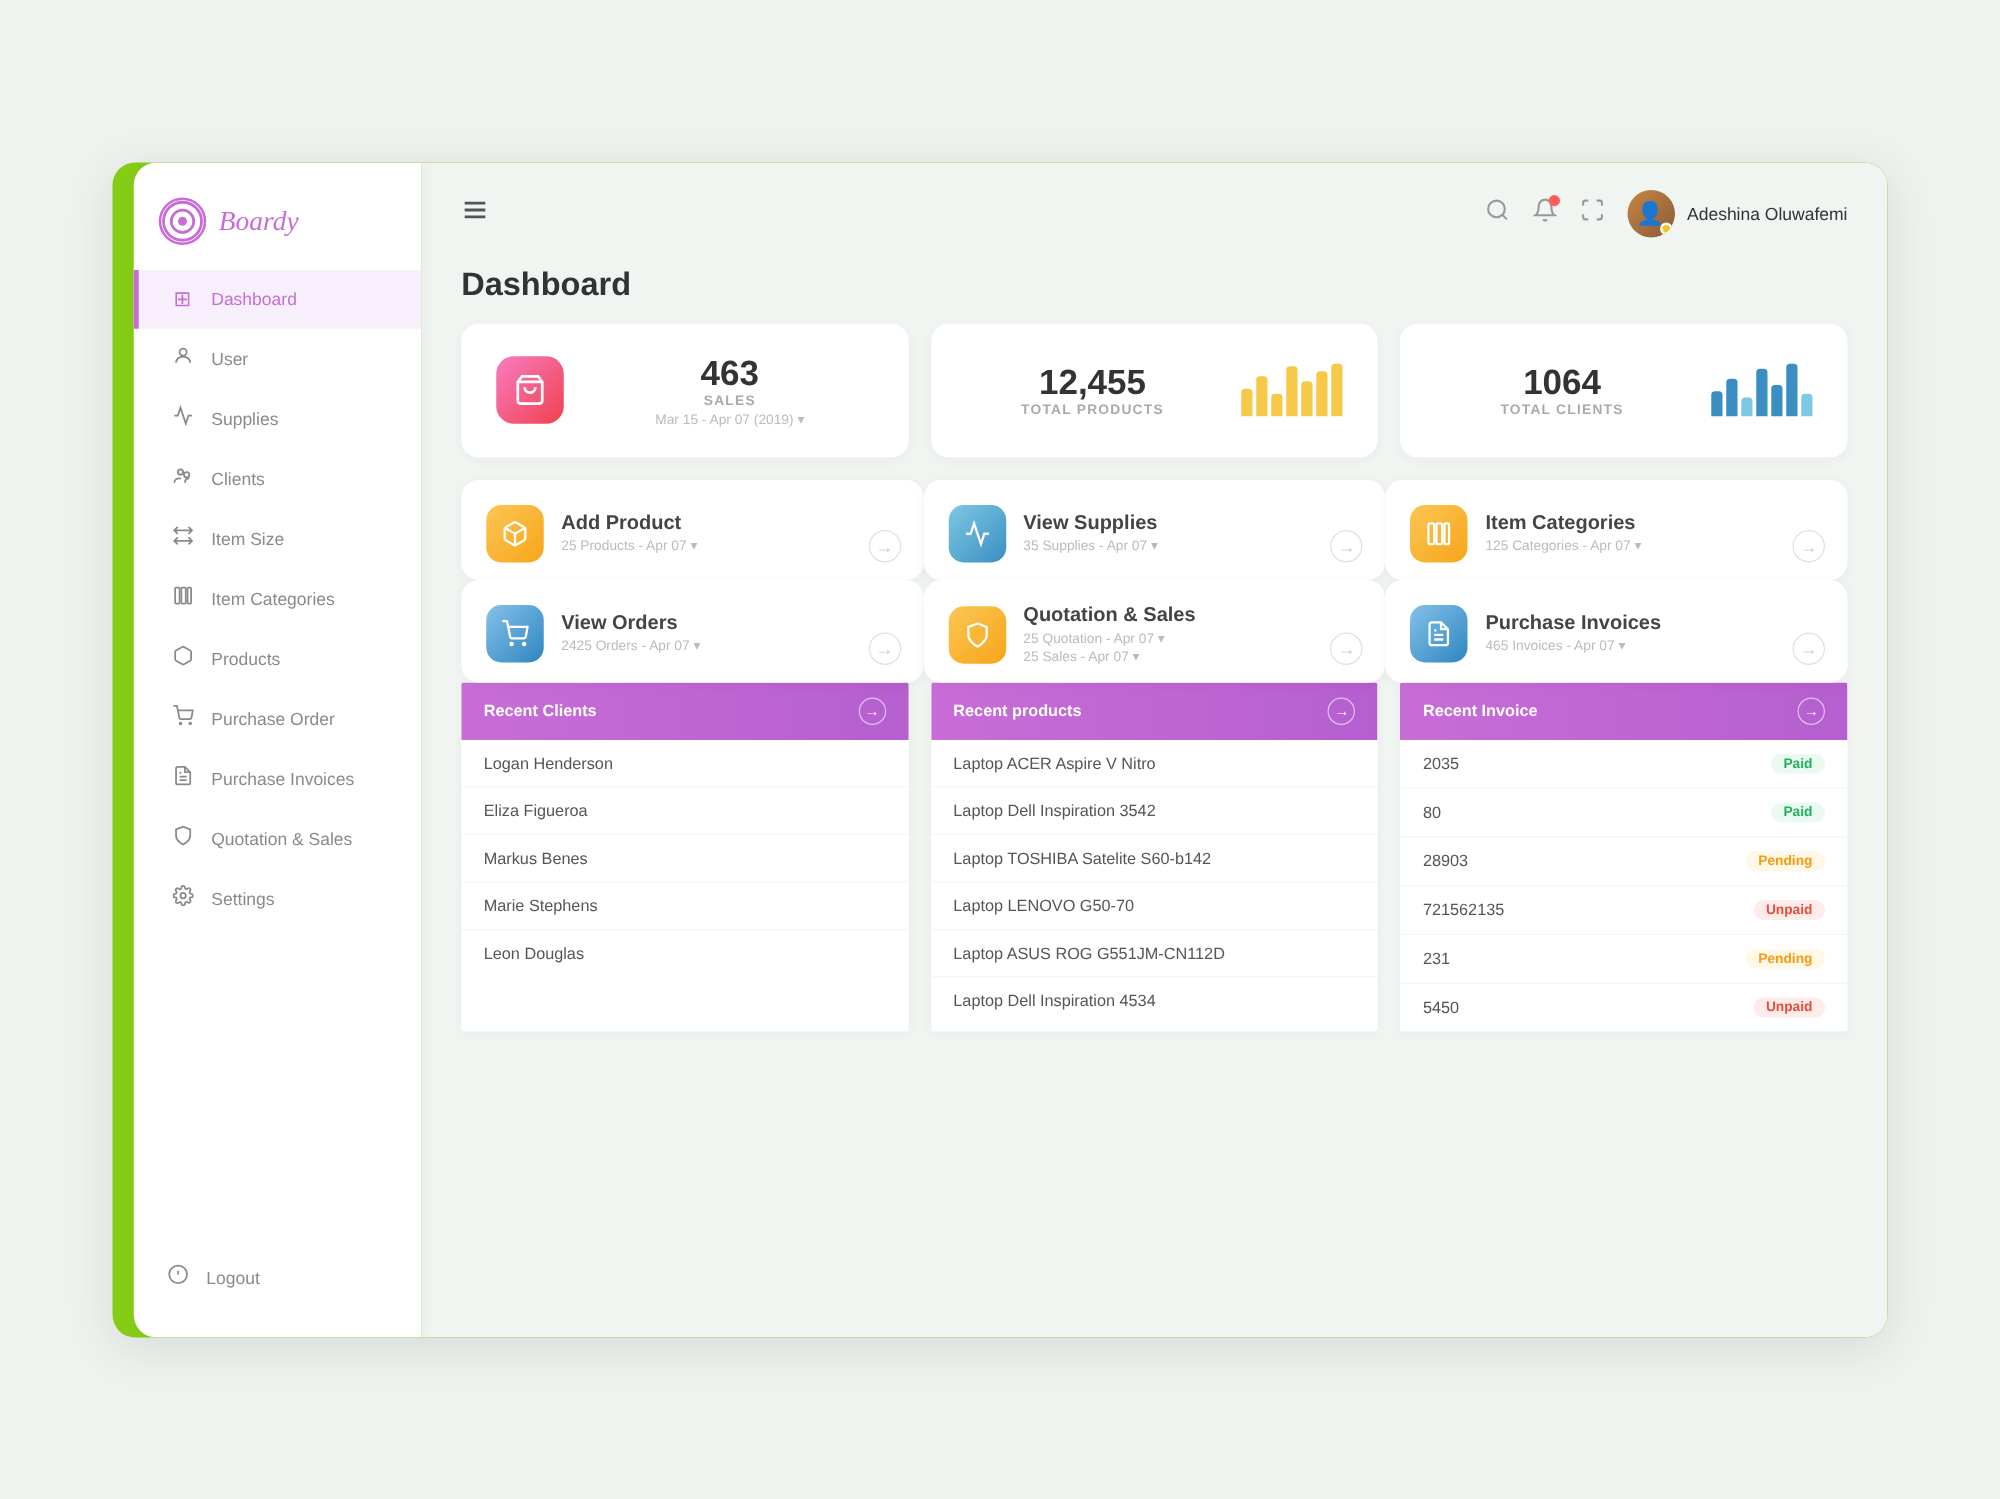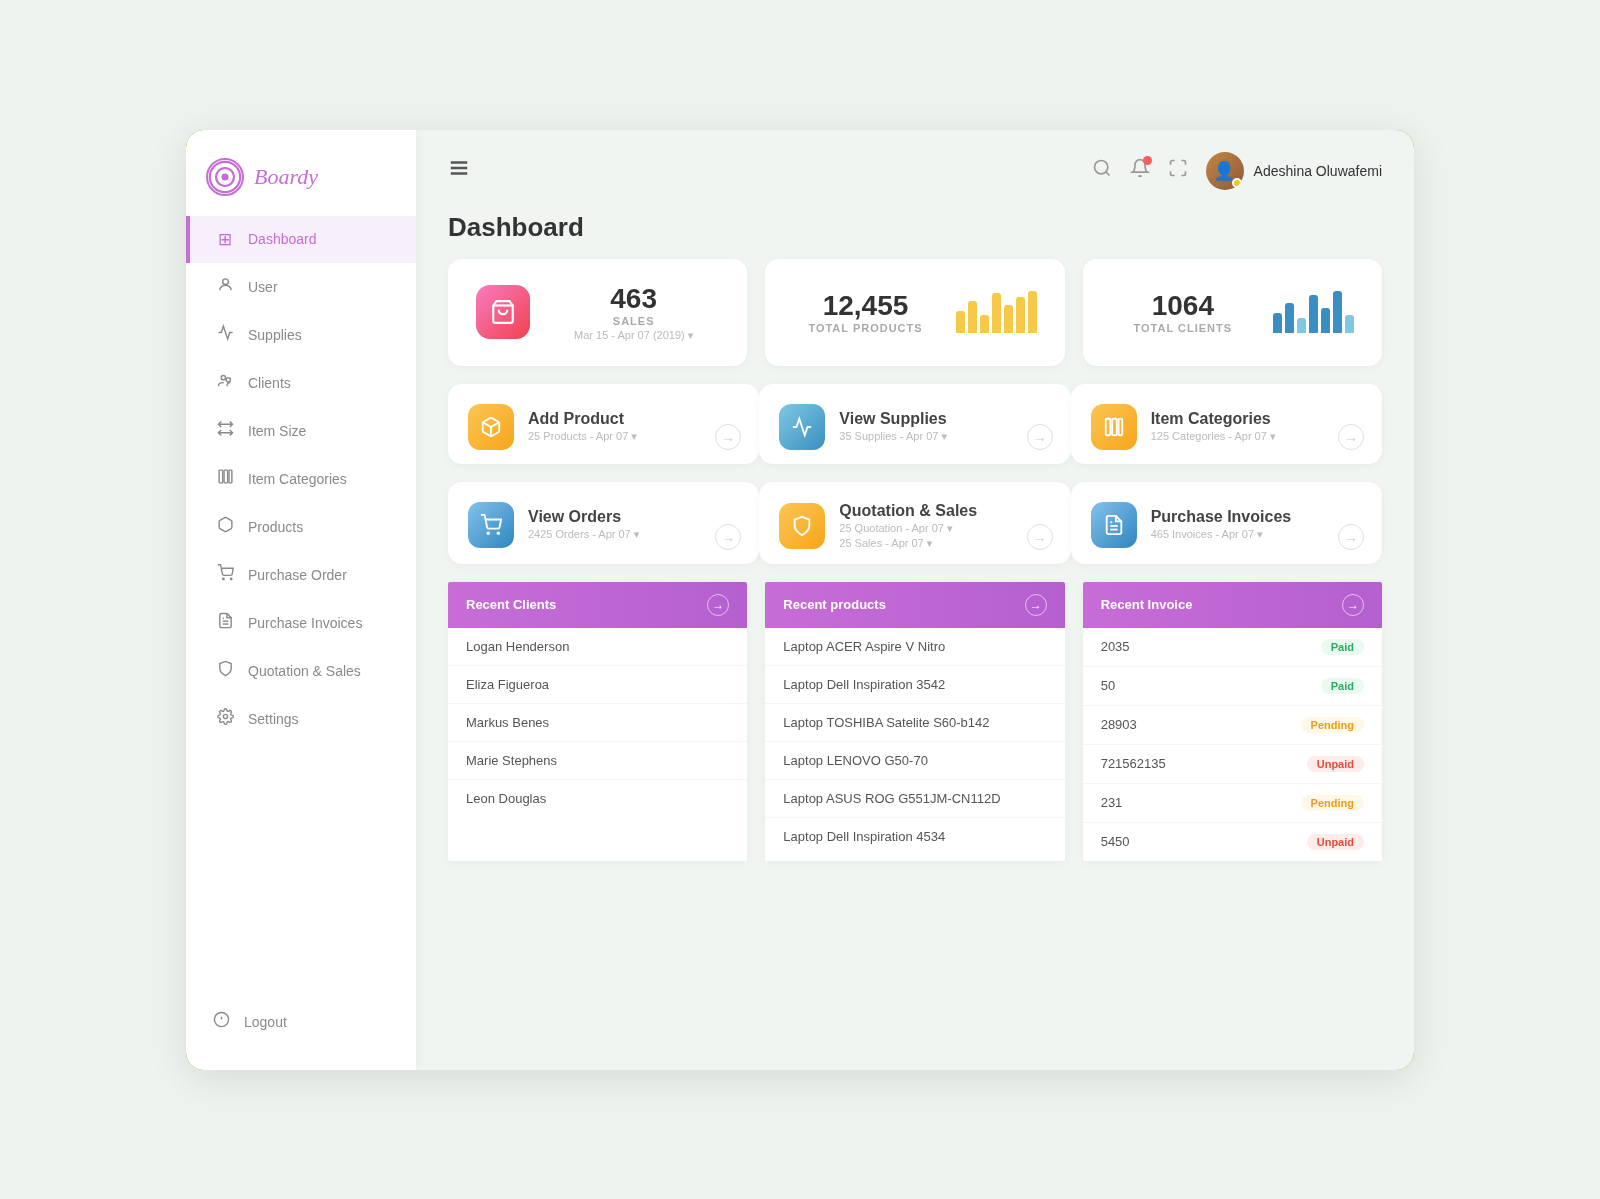--- a/index.html
+++ b/index.html
@@ -5,27 +5,28 @@
     * { box-sizing: border-box; margin: 0; padding: 0; }
     body {
       background: #eef3f0;
       font-family: 'Segoe UI', Arial, sans-serif;
       min-height: 100vh;
       display: flex;
       align-items: center;
       justify-content: center;
     }
     .app-container {
-      width: 1228px;
+      width: 1420px;
       height: 940px;
       background: #84cc16;
       border-radius: 18px;
       display: flex;
       overflow: hidden;
       box-shadow: 0 8px 40px rgba(0,0,0,0.10);
+      padding-left: 17px;
     }
     
     .sidebar {
       width: 230px;
       min-width: 230px;
       background: #fff;
       display: flex;
       flex-direction: column;
       padding: 0 0 24px 0;
       border-radius: 18px 0 0 18px;
@@ -194,21 +195,20 @@
     }
     .bar {
       width: 9px;
       border-radius: 3px 3px 0 0;
     }
 
     
     .actions-row {
       display: grid;
       grid-template-columns: 1fr 1fr 1fr;
-      margin-bottom: 18px;
     }
     .action-card {
       background: #fff;
       border-radius: 14px;
       padding: 20px 20px 14px 20px;
       display: flex;
       flex-direction: column;
       box-shadow: 0 2px 10px rgba(0,0,0,0.04);
       cursor: pointer;
       position: relative;
@@ -687,21 +687,21 @@
           <div class="recent-header">
             <span>Recent Invoice</span>
             <div class="recent-header-icon">→</div>
           </div>
           <div class="recent-list">
             <div class="recent-list-item">
               <span>2035</span>
               <span class="badge badge-paid">Paid</span>
             </div>
             <div class="recent-list-item">
-              <span>50</span>
+              <span>80</span>
               <span class="badge badge-paid">Paid</span>
             </div>
             <div class="recent-list-item">
               <span>28903</span>
               <span class="badge badge-pending">Pending</span>
             </div>
             <div class="recent-list-item">
               <span>721562135</span>
               <span class="badge badge-unpaid">Unpaid</span>
             </div>

